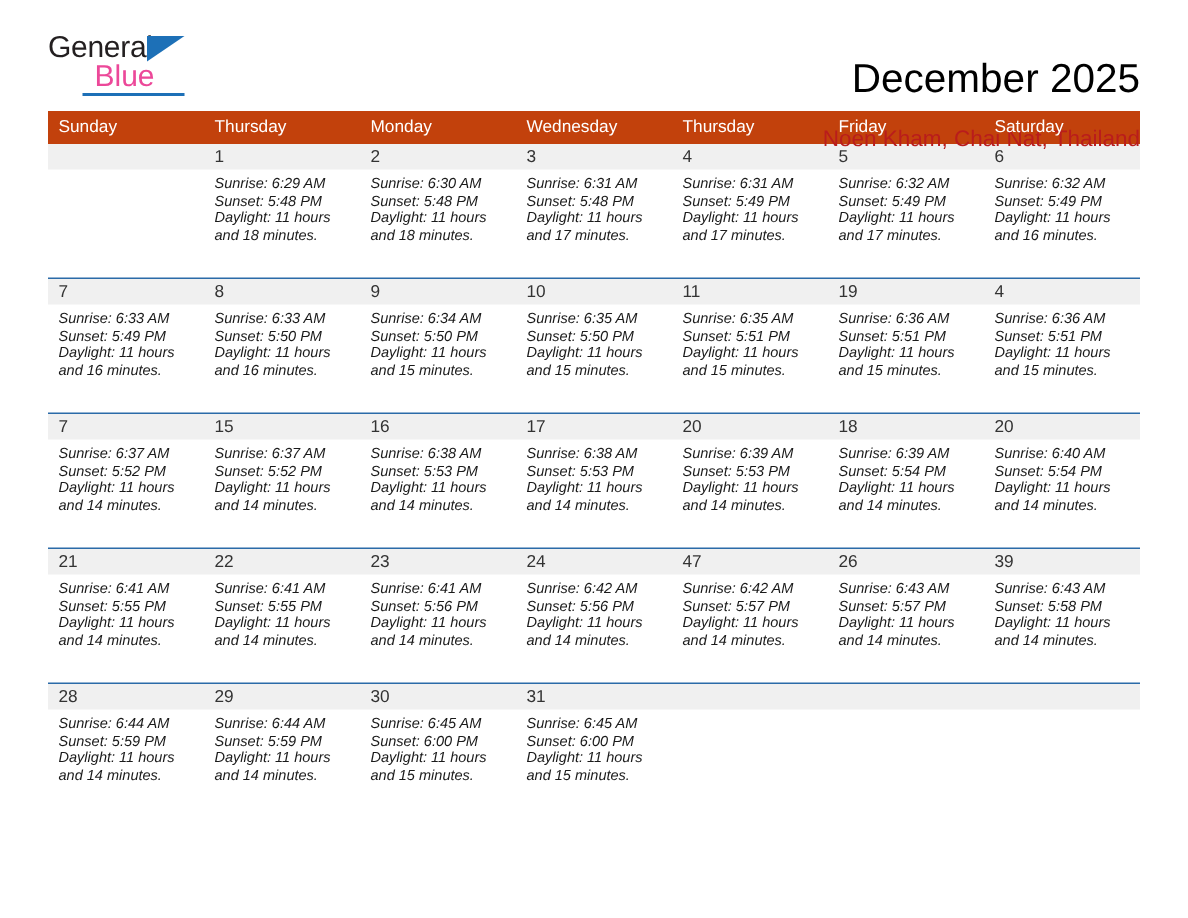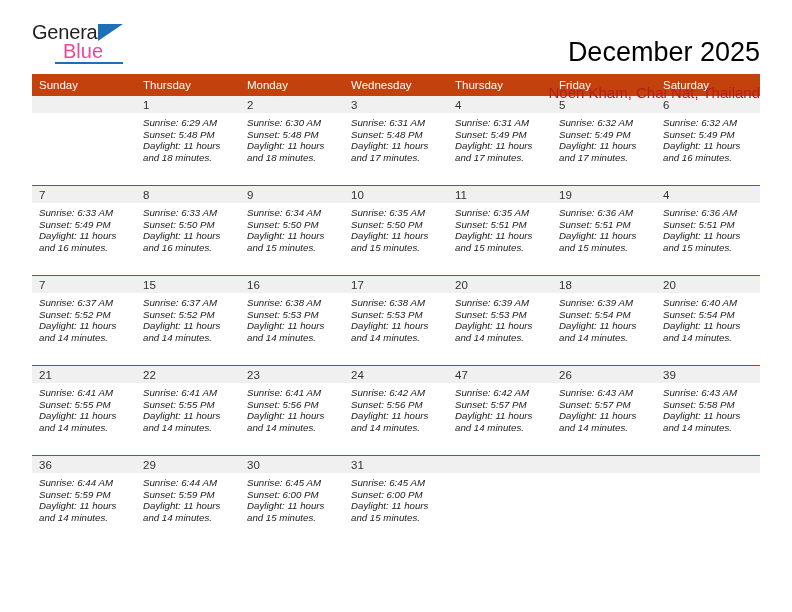--- a/index.html
+++ b/index.html
@@ -465,21 +465,21 @@
                 <div>Sunset: 5:58 PM</div>
                 <div>Daylight: 11 hours</div>
                 <div>and 14 minutes.</div>
               </div>
             </div>
           </td>
         </tr>
         <tr class="week-row">
           <td>
             <div class="cell">
-              <div class="daynum">36</div>
+              <div class="daynum">28</div>
               <div class="cellbody">
                 <div>Sunrise: 6:44 AM</div>
                 <div>Sunset: 5:59 PM</div>
                 <div>Daylight: 11 hours</div>
                 <div>and 14 minutes.</div>
               </div>
             </div>
           </td>
           <td>
             <div class="cell">

